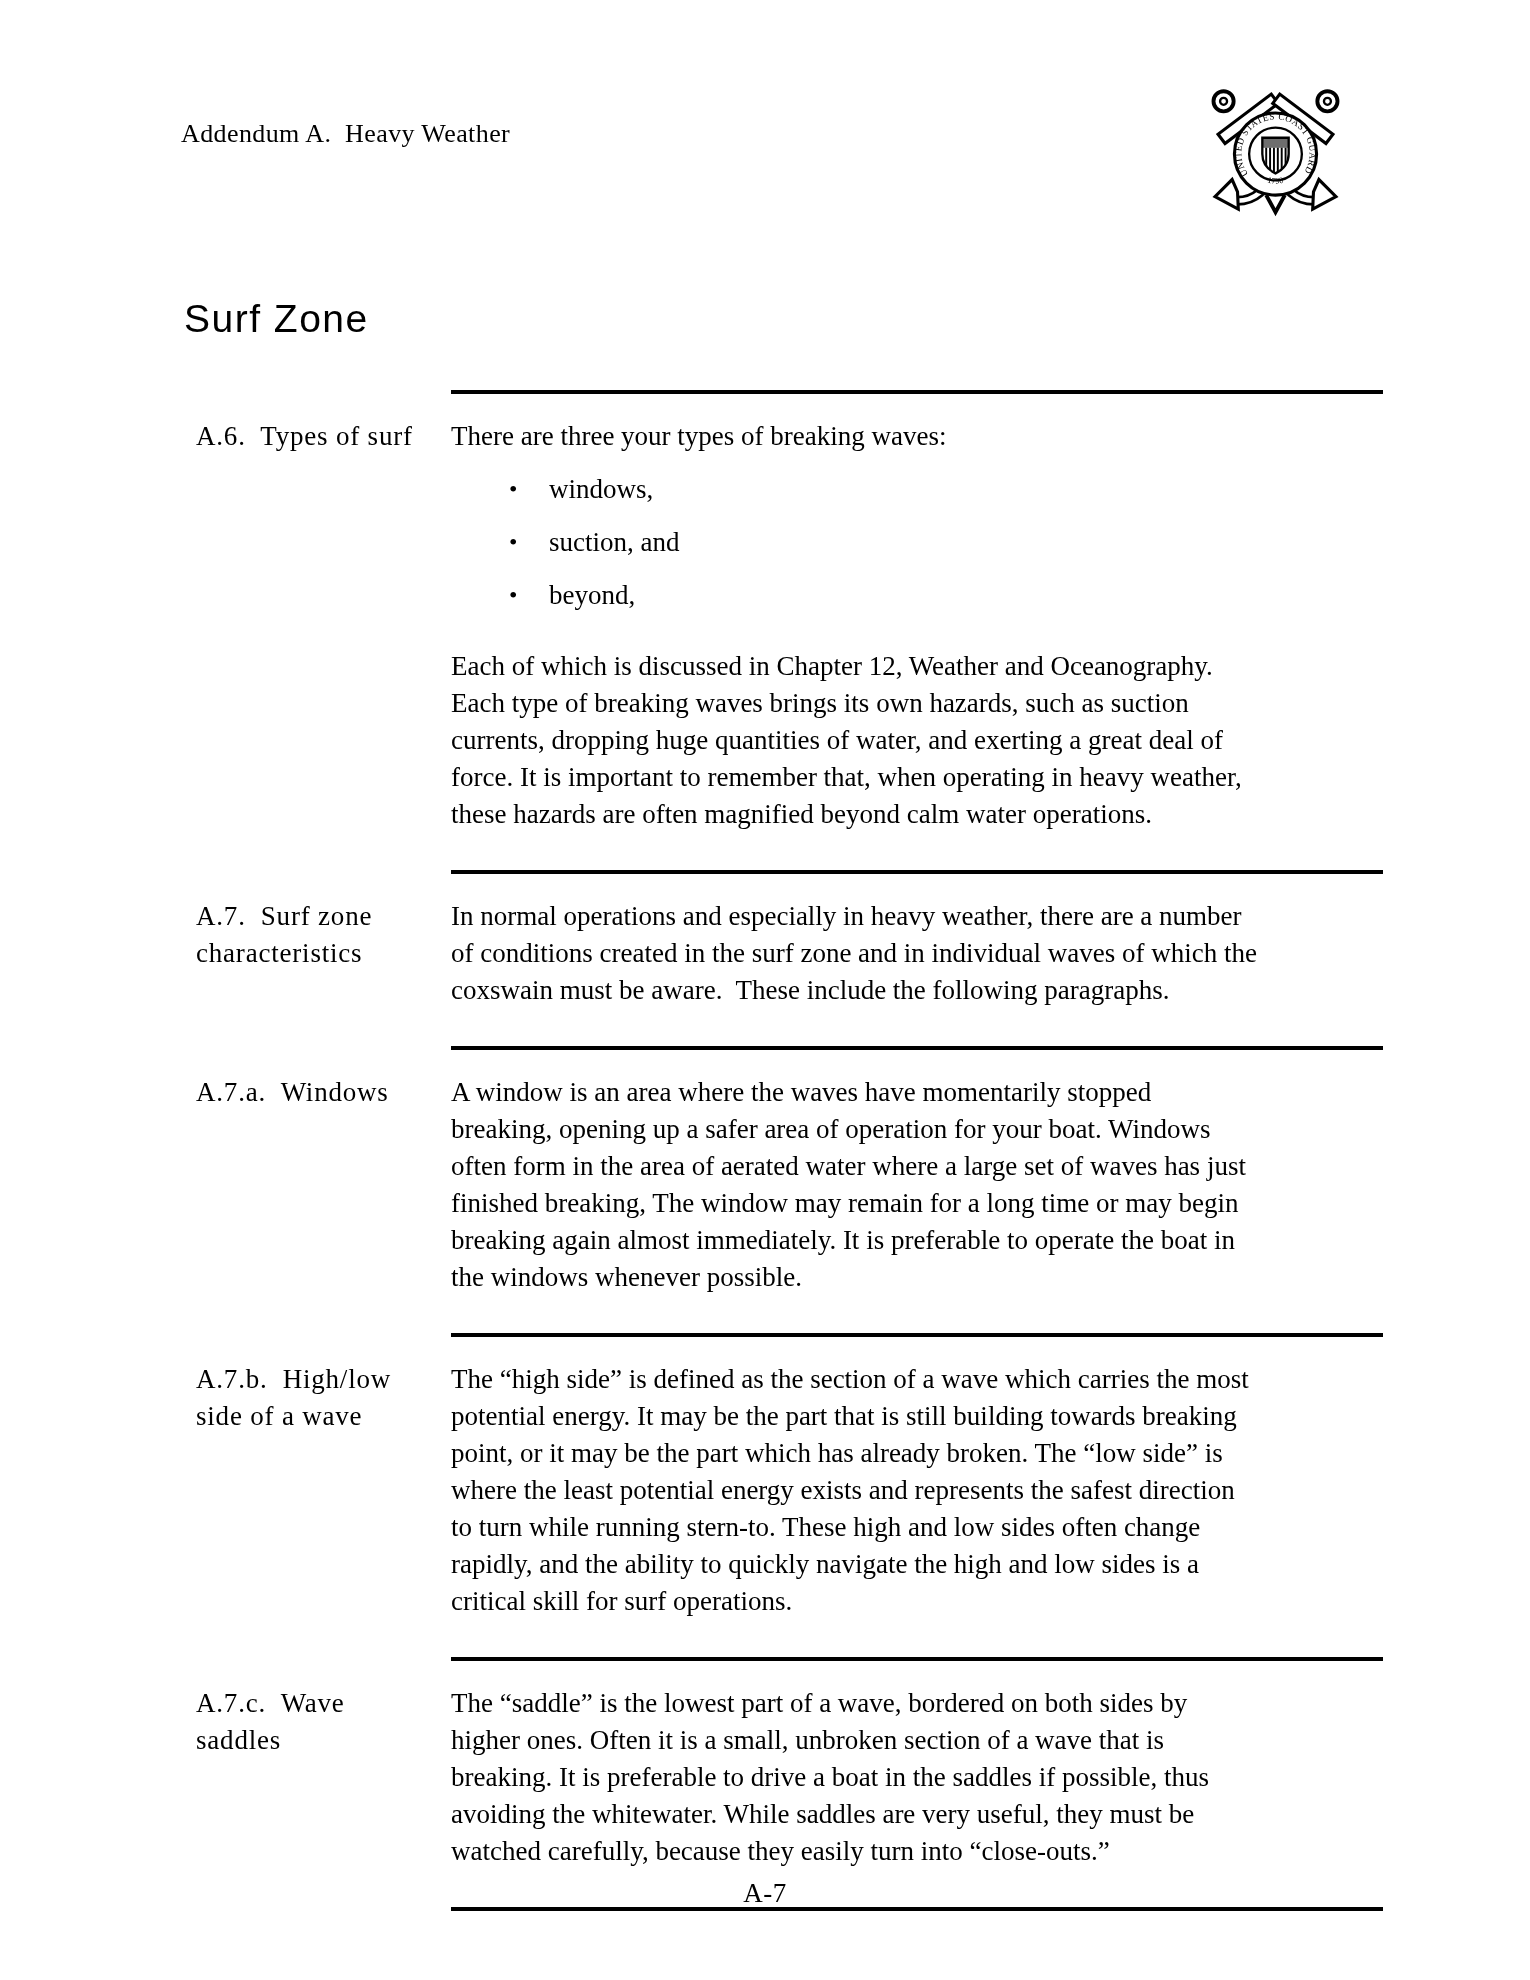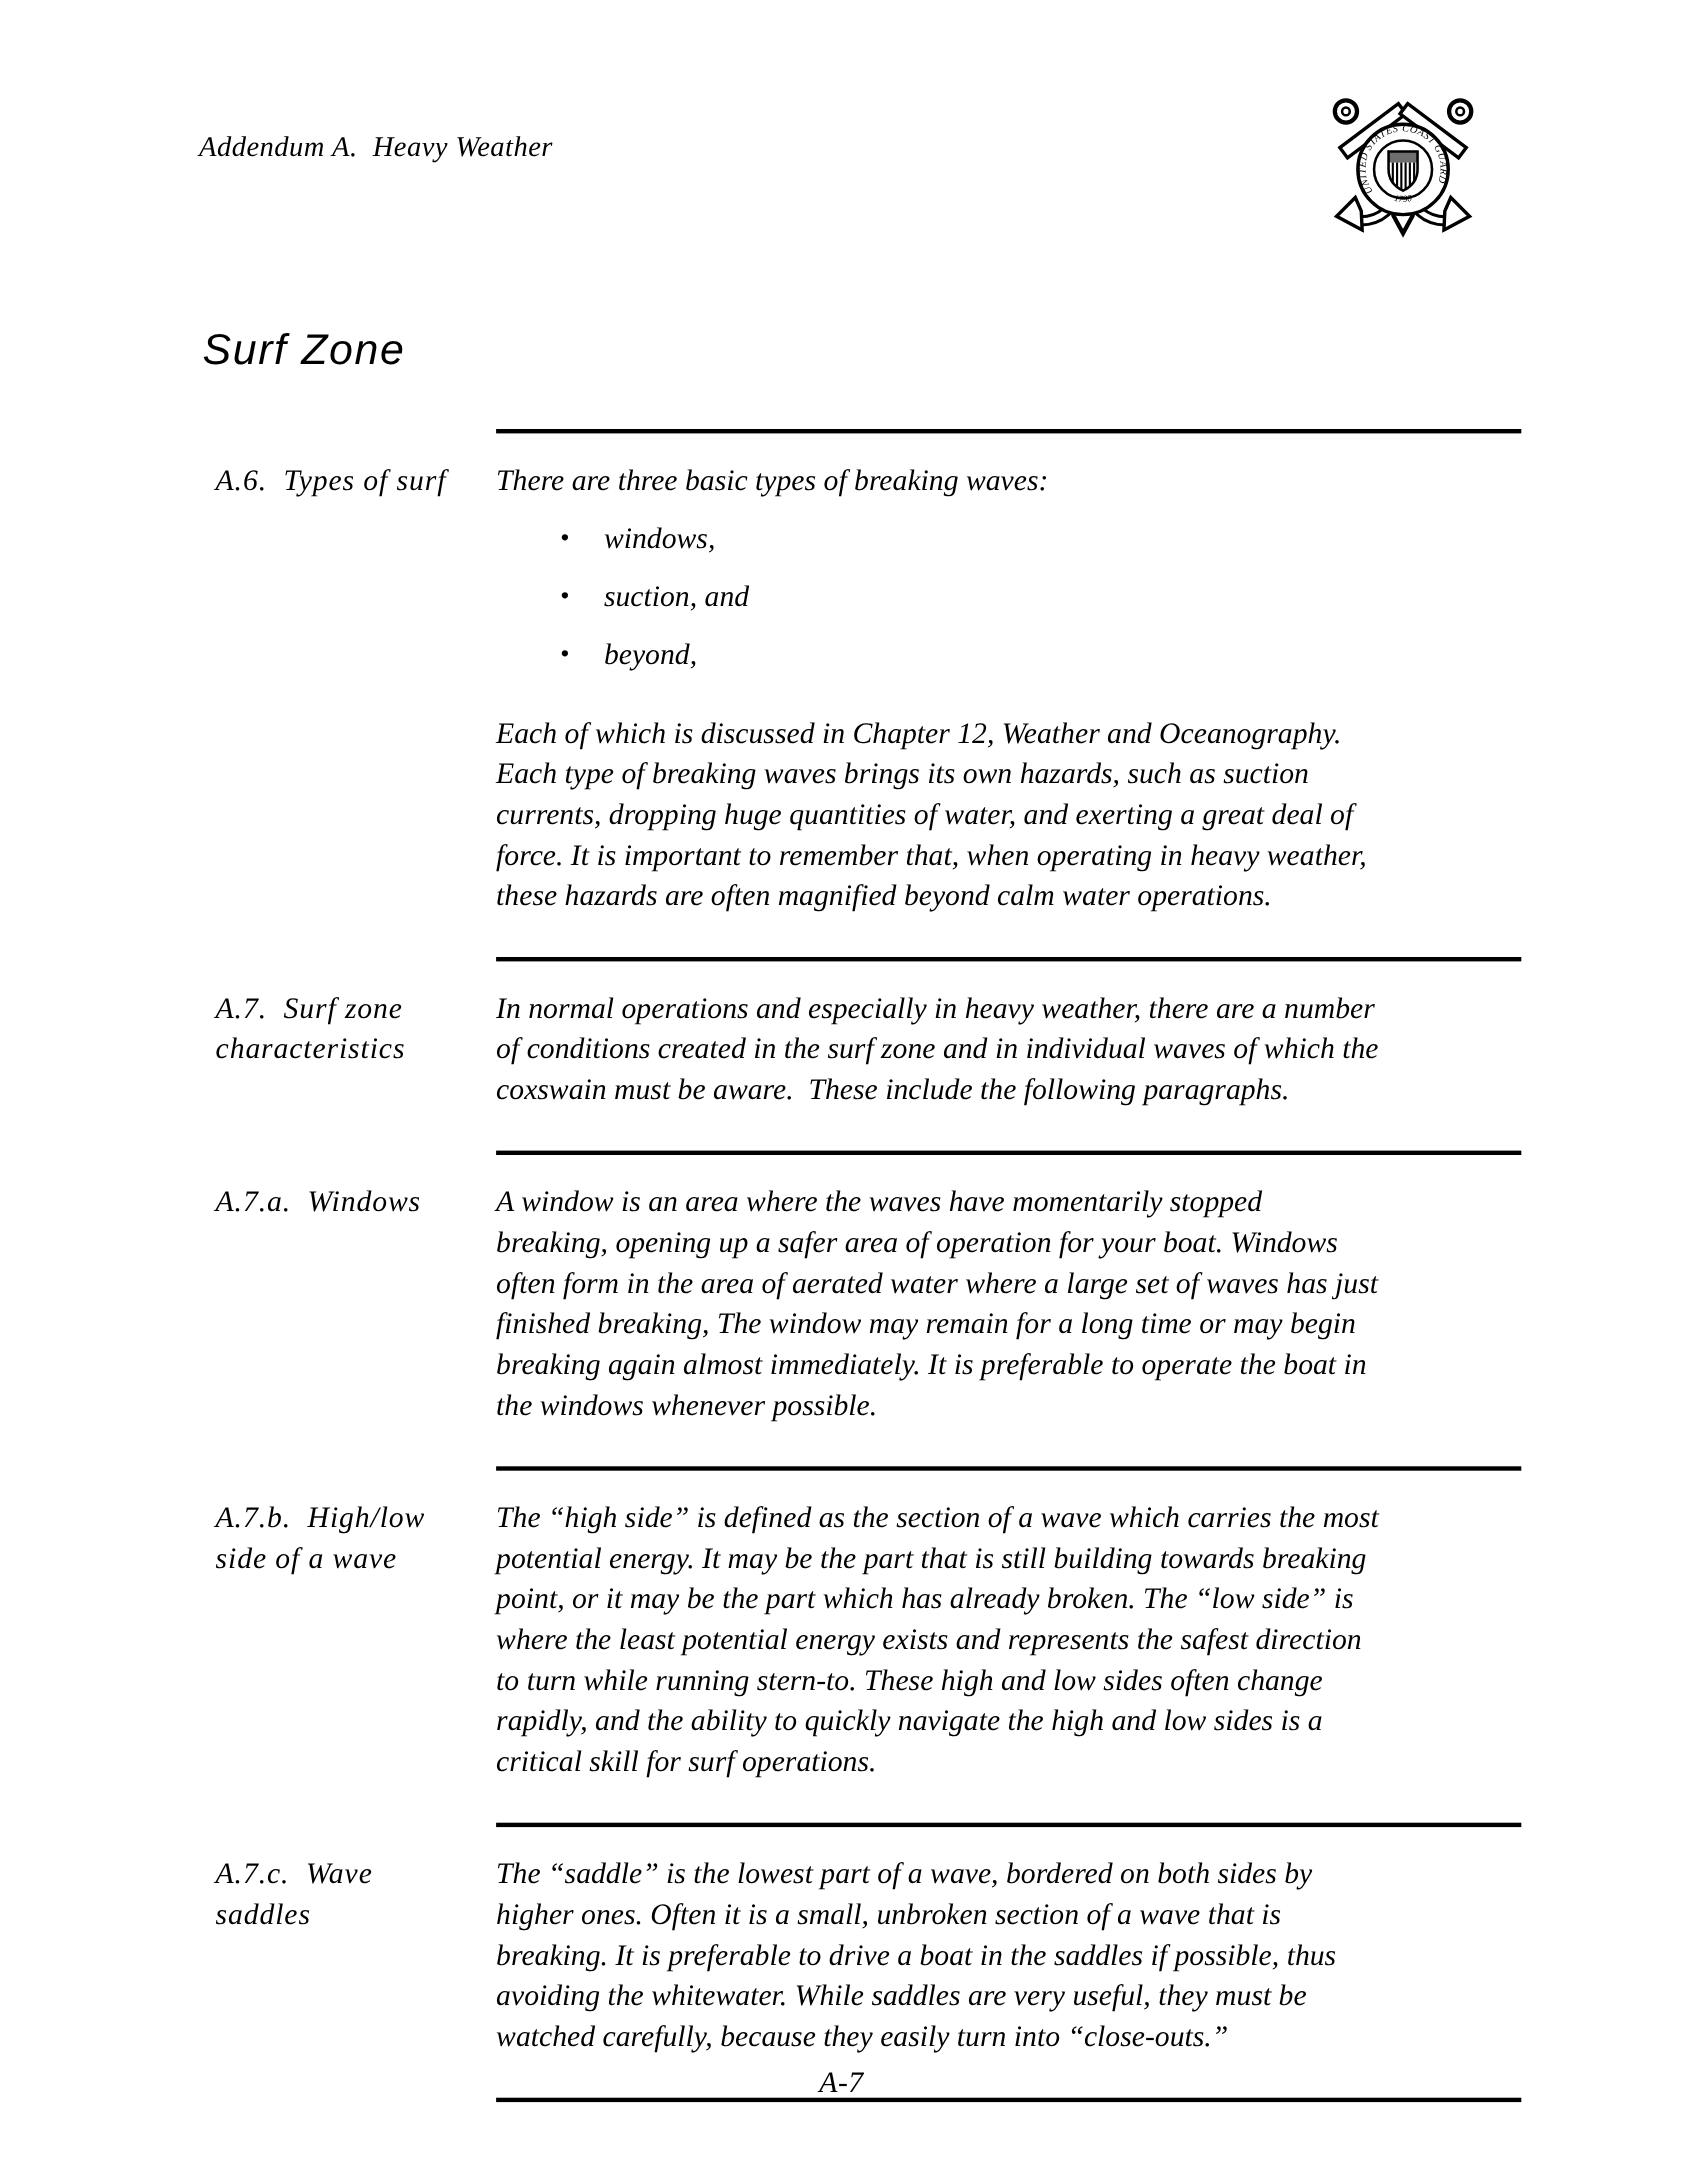--- a/index.html
+++ b/index.html
@@ -5,21 +5,20 @@
   html, body { margin: 0; padding: 0; background: #e8e8e8; }
   .page {
     position: relative;
     width: 1530px;
     height: 1980px;
     margin: 0 auto;
     background: #ffffff;
     font-family: "Liberation Serif", serif;
     color: #000;
     overflow: hidden;
-    font-style: italic;
   }
 
   .header-text {
     position: absolute;
     left: 181px;
     top: 119px;
     font-size: 26px;
     letter-spacing: 0.4px;
     white-space: pre;
   }
@@ -171,21 +170,21 @@
   </div>
 
   <div class="page-title">Surf Zone</div>
 
   <div class="content">
 
     <div class="rule"></div>
     <div class="section">
       <div class="section-label">A.6.&nbsp; Types of surf</div>
       <div class="section-body">
-        <p>There are three basic types of breaking waves:</p>
+        <p>There are three your types of breaking waves:</p>
         <ul class="bullets">
           <li>
             <span class="bullet-glyph">•</span>
             <span>windows,</span>
           </li>
           <li>
             <span class="bullet-glyph">•</span>
             <span>suction, and</span>
           </li>
           <li>

